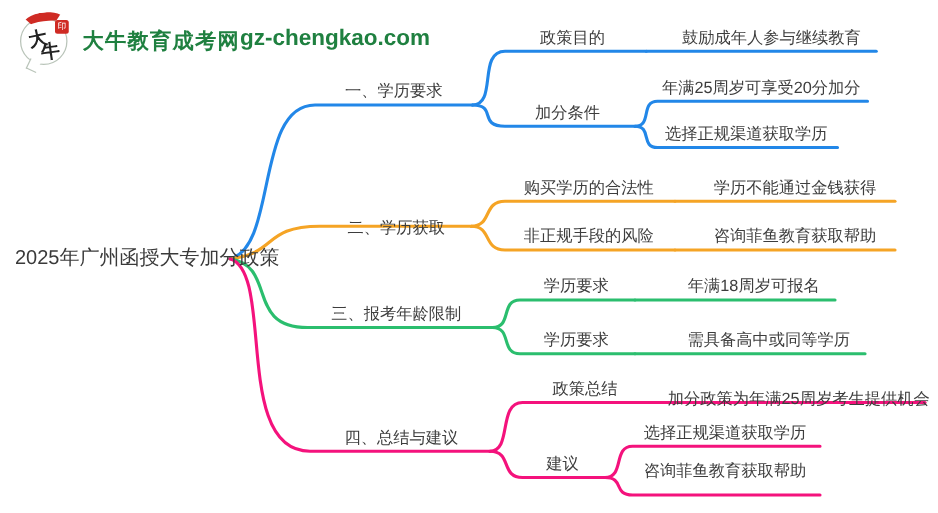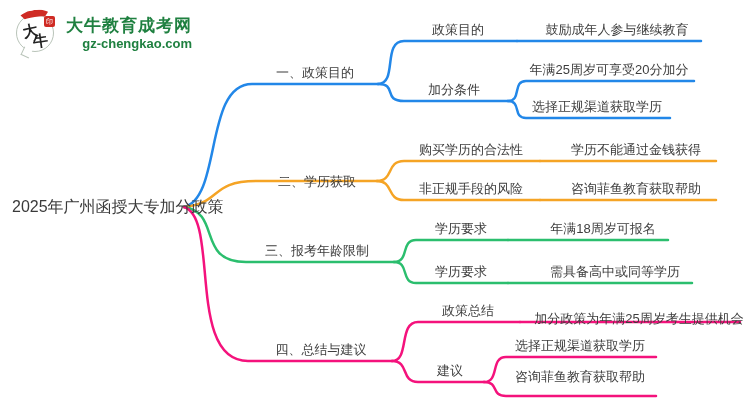--- a/index.html
+++ b/index.html
@@ -34,23 +34,23 @@
     position:absolute;left:4px;top:0px;width:34px;height:17px;
     border:6px solid transparent;border-top:7px solid #cf2b24;
     border-radius:50%;transform:rotate(-8deg);box-sizing:border-box;
   }
   .logo-char-a{position:absolute;left:9px;top:12px;font-size:15px;font-weight:bold;color:#222;transform:rotate(-12deg);}
   .logo-char-b{position:absolute;left:19px;top:22px;font-size:15px;font-weight:bold;color:#222;transform:rotate(-8deg);}
   .logo-seal{
     position:absolute;left:30px;top:6px;width:11px;height:11px;border-radius:2px;
     background:#cf2b24;color:#fff;font-size:7px;line-height:11px;text-align:center;
   }
-  .logo-text{display:flex;flex-direction:column;align-items:flex-end;}
+  .logo-text{display:flex;flex-direction:row;}
   .logo-name{font-size:17px;font-weight:bold;letter-spacing:1px;color:#1f8040;line-height:20px;}
-  .logo-url{font-size:13px;font-weight:bold;color:#1f8040;line-height:15px;}
+  .logo-url{font-size:18px;font-weight:bold;color:#1f8040;line-height:15px;}
 </style>
 </head>
 <body>
 
 <svg id="map-svg" width="750" height="410" viewBox="0 0 750 410">
   <g stroke="#2287e8">
     <path d="M184,207 C222,198 204,84 252,84 H378"></path>
     <path d="M378,84 C398,84 382,41 404,41 H517"></path>
     <path d="M517,41 C526,41 528,41 536,41 H701"></path>
     <path d="M378,84 C398,84 382,101 404,101 H508"></path>
@@ -91,21 +91,21 @@
     <div class="logo-seal">印</div>
   </div>
   <div class="logo-text">
     <span class="logo-name">大牛教育成考网</span>
     <span class="logo-url">gz-chengkao.com</span>
   </div>
 </div>
 
 <div class="root-lbl">2025年广州函授大专加分政策</div>
 
-<div class="lbl" style="left:315px;top:65px">一、政策目的</div>
+<div class="lbl" style="left:315px;top:65px">一、学历要求</div>
 <div class="lbl" style="left:458px;top:22px">政策目的</div>
 <div class="lbl" style="left:617px;top:22px">鼓励成年人参与继续教育</div>
 <div class="lbl" style="left:454px;top:82px">加分条件</div>
 <div class="lbl" style="left:609px;top:62px">年满25周岁可享受20分加分</div>
 <div class="lbl" style="left:597px;top:99px">选择正规渠道获取学历</div>
 
 <div class="lbl" style="left:317px;top:174px">二、学历获取</div>
 <div class="lbl" style="left:471px;top:142px">购买学历的合法性</div>
 <div class="lbl" style="left:636px;top:142px">学历不能通过金钱获得</div>
 <div class="lbl" style="left:471px;top:181px">非正规手段的风险</div>

